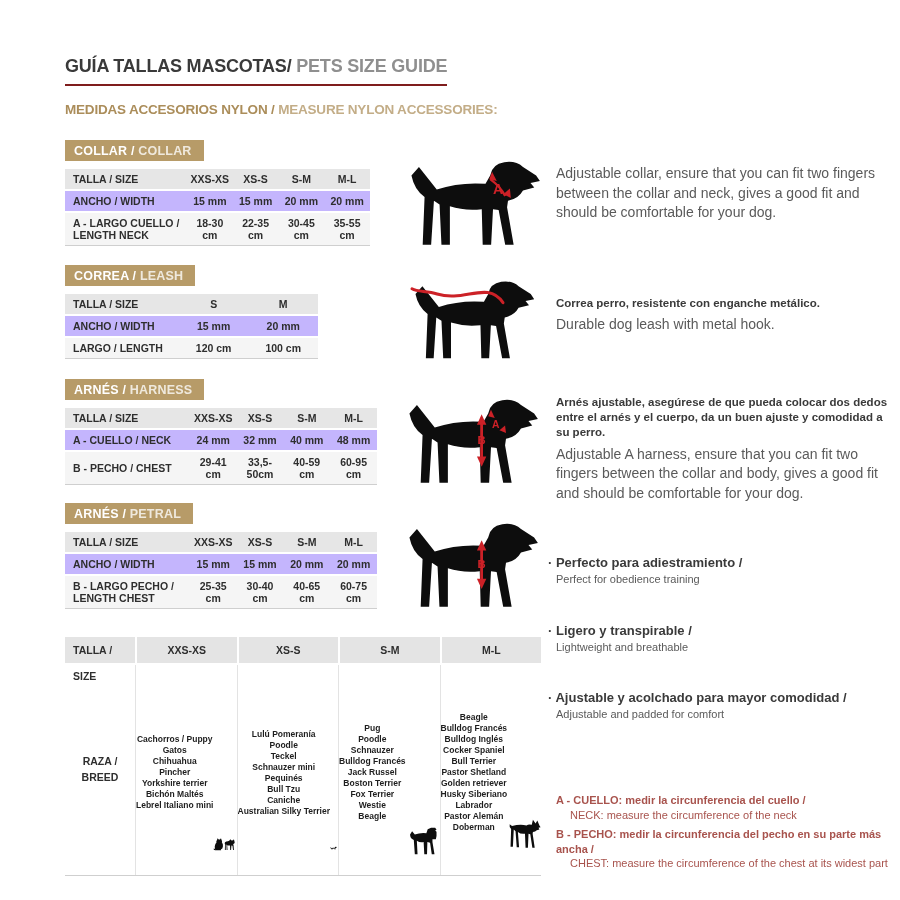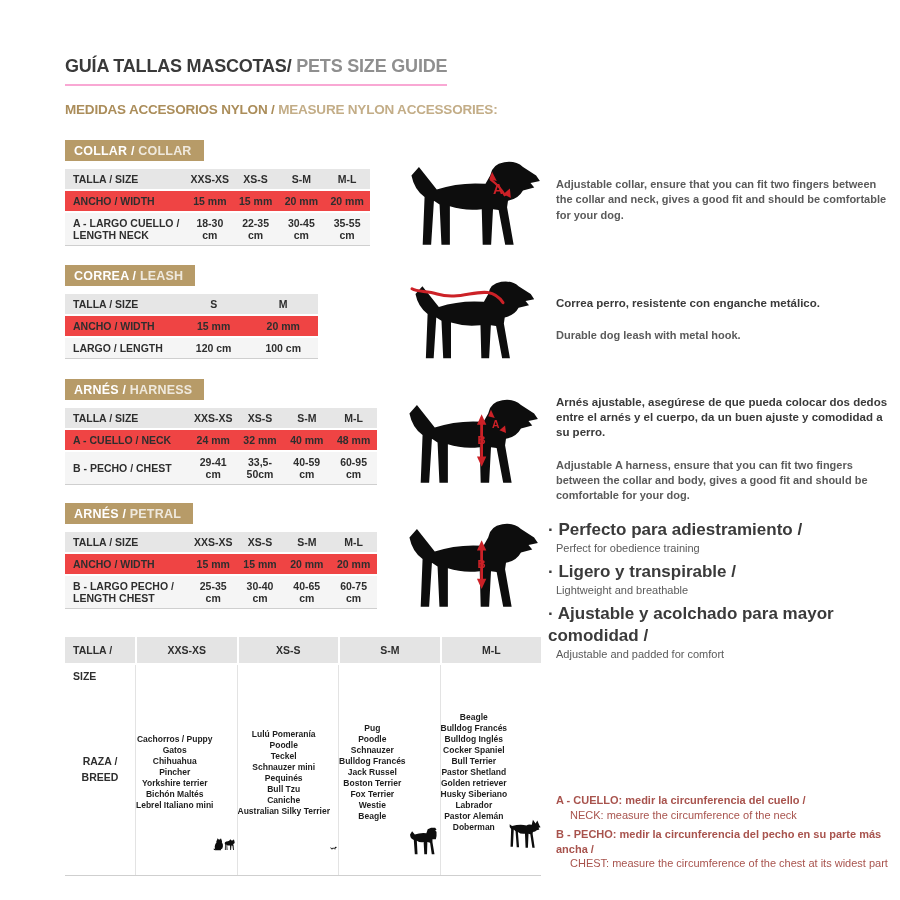--- a/index.html
+++ b/index.html
@@ -1,50 +1,50 @@
 <!DOCTYPE html>
 <html><head>
 <meta charset="utf-8">
 <style>
   html,body{margin:0;padding:0;background:#fff;}
   .page{position:relative;width:900px;height:900px;background:#fff;overflow:hidden;
         font-family:"Liberation Sans",sans-serif;color:#2e2e2e;}
   
   .title{position:absolute;left:65px;top:56px;font-size:18px;font-weight:bold;
-         letter-spacing:-0.2px;border-bottom:2px solid #f9a8d4;padding-bottom:7px;}
+         letter-spacing:-0.2px;border-bottom:2px solid #7f1d1d;padding-bottom:7px;}
   .title .t-es{color:#3a3a3a;}
   .title .t-en{color:#8f8f8f;}
   .subtitle{position:absolute;left:65px;top:102px;font-size:13.5px;font-weight:bold;letter-spacing:-0.2px;}
   .subtitle .s-es{color:#ab8d5a;}
   .subtitle .s-en{color:#c3ad87;}
   
   .badge{position:absolute;left:65px;background:#b79b68;color:#fff;font-size:12.5px;
          font-weight:bold;padding:4px 12px 3px 9px;letter-spacing:0.2px;}
   .badge .b-en{opacity:0.78;}
   
   table.spec{position:absolute;border-collapse:separate;border-spacing:0 2px;table-layout:fixed;}
   table.spec td{font-size:10.5px;font-weight:bold;color:#2e2e2e;padding:4px 3px;
                 text-align:center;line-height:1.15;vertical-align:middle;}
   table.spec td.lab{text-align:left;padding-left:8px;}
   tr.r1 td{background:#e6e6e6;}
-  tr.r2 td{background:#ef4444;}
+  tr.r2 td{background:#c4b5fd;}
   tr.r3 td{background:#f5f5f5;border-bottom:1px solid #cfcfcf;}
   
   .dog{position:absolute;}
   .dogbody{fill:#0d0d0d;}
   .red{fill:#cc2127;}
   .redline{stroke:#cc2127;fill:none;}
   .mark{font-family:"Liberation Sans",sans-serif;font-weight:bold;fill:#cc2127;}
   
   .desc{position:absolute;left:556px;width:332px;}
   .d-es{font-weight:bold;font-size:11.5px;color:#3a3a3a;line-height:1.32;}
-  .d-en{font-size:11px;color:#5a5a5a;line-height:1.4;margin-top:17px;font-weight:bold;}
+  .d-en{font-size:14px;color:#5a5a5a;line-height:1.4;margin-top:4px;}
   .features{position:absolute;left:548px;top:519px;width:332px;}
   .feat{margin-bottom:5px;}
-  .f-es{font-weight:bold;font-size:17px;color:#3a3a3a;line-height:1.3;}
+  .f-es{font-weight:bold;font-size:13px;color:#3a3a3a;line-height:1.3;margin-top:36px;}
   .f-es::before{content:"· ";}
   .f-en{font-size:11px;color:#5a5a5a;line-height:1.35;margin-left:8px;}
   
   .breed-table{position:absolute;left:65px;top:637px;width:476px;}
   .breed-header{display:flex;gap:2px;height:26px;}
   .bh-cell{background:#e4e4e4;font-weight:bold;font-size:10.5px;line-height:26px;text-align:center;}
   .bh-lab{width:70px;text-align:left;padding-left:8px;box-sizing:border-box;}
   .bh-col{flex:1;}
   .breed-body{display:flex;height:210px;margin-top:2px;border-bottom:1px solid #cfcfcf;background:#fff;}
   .raza-cell{width:70px;display:flex;flex-direction:column;justify-content:center;align-items:center;

